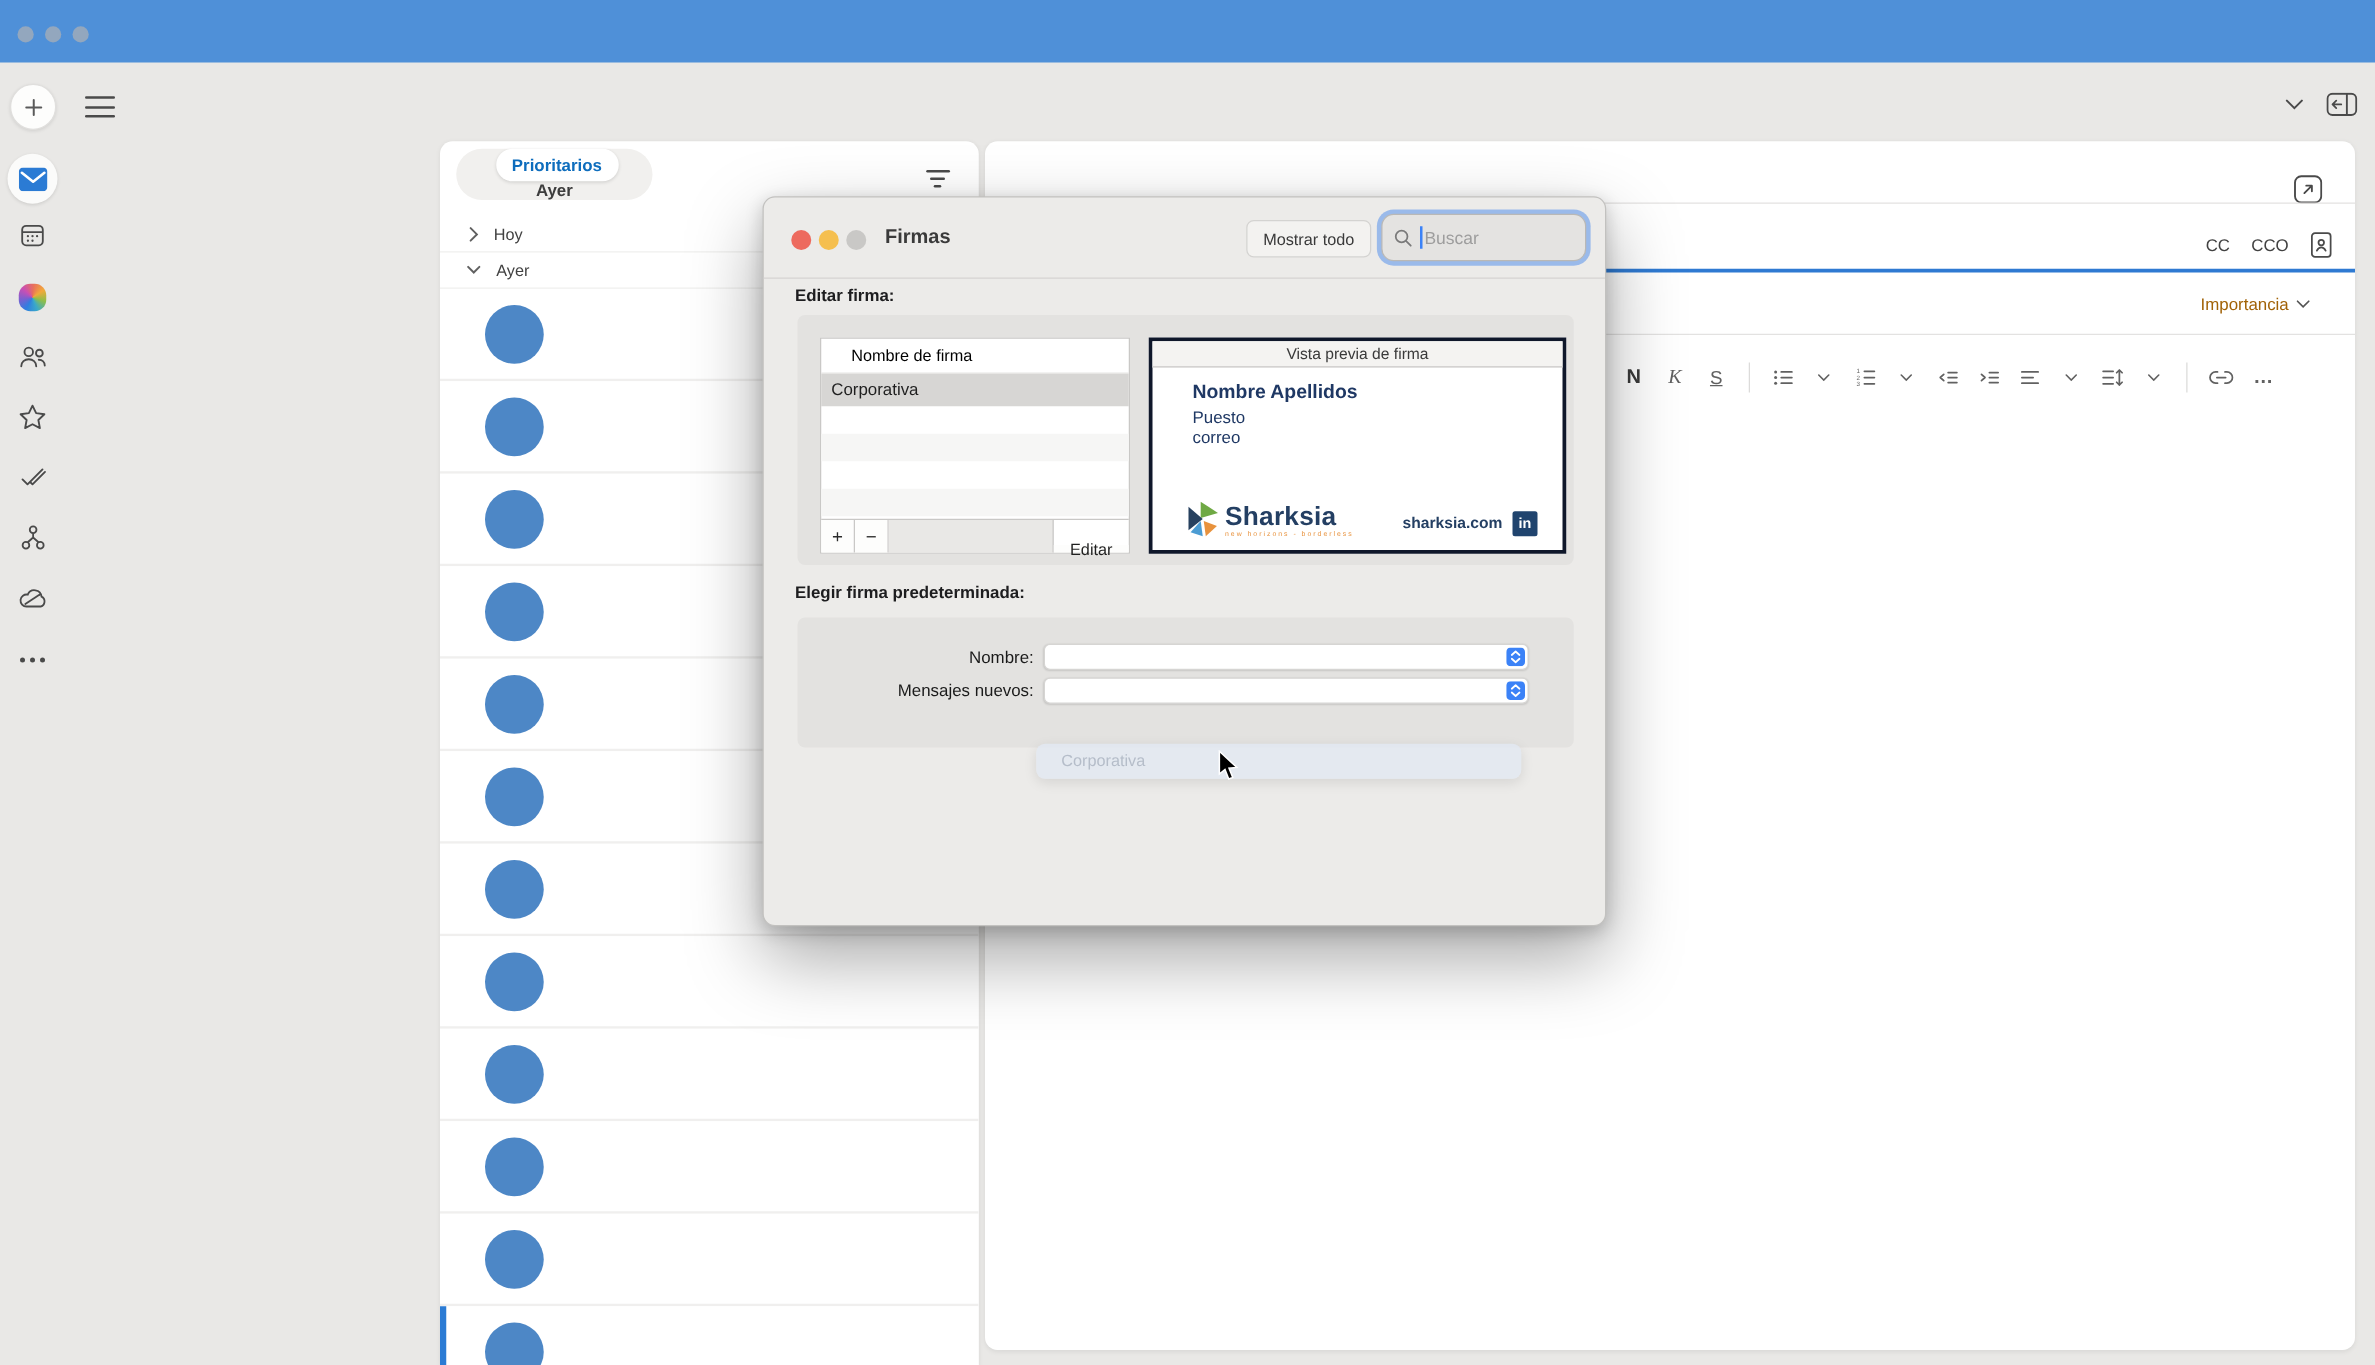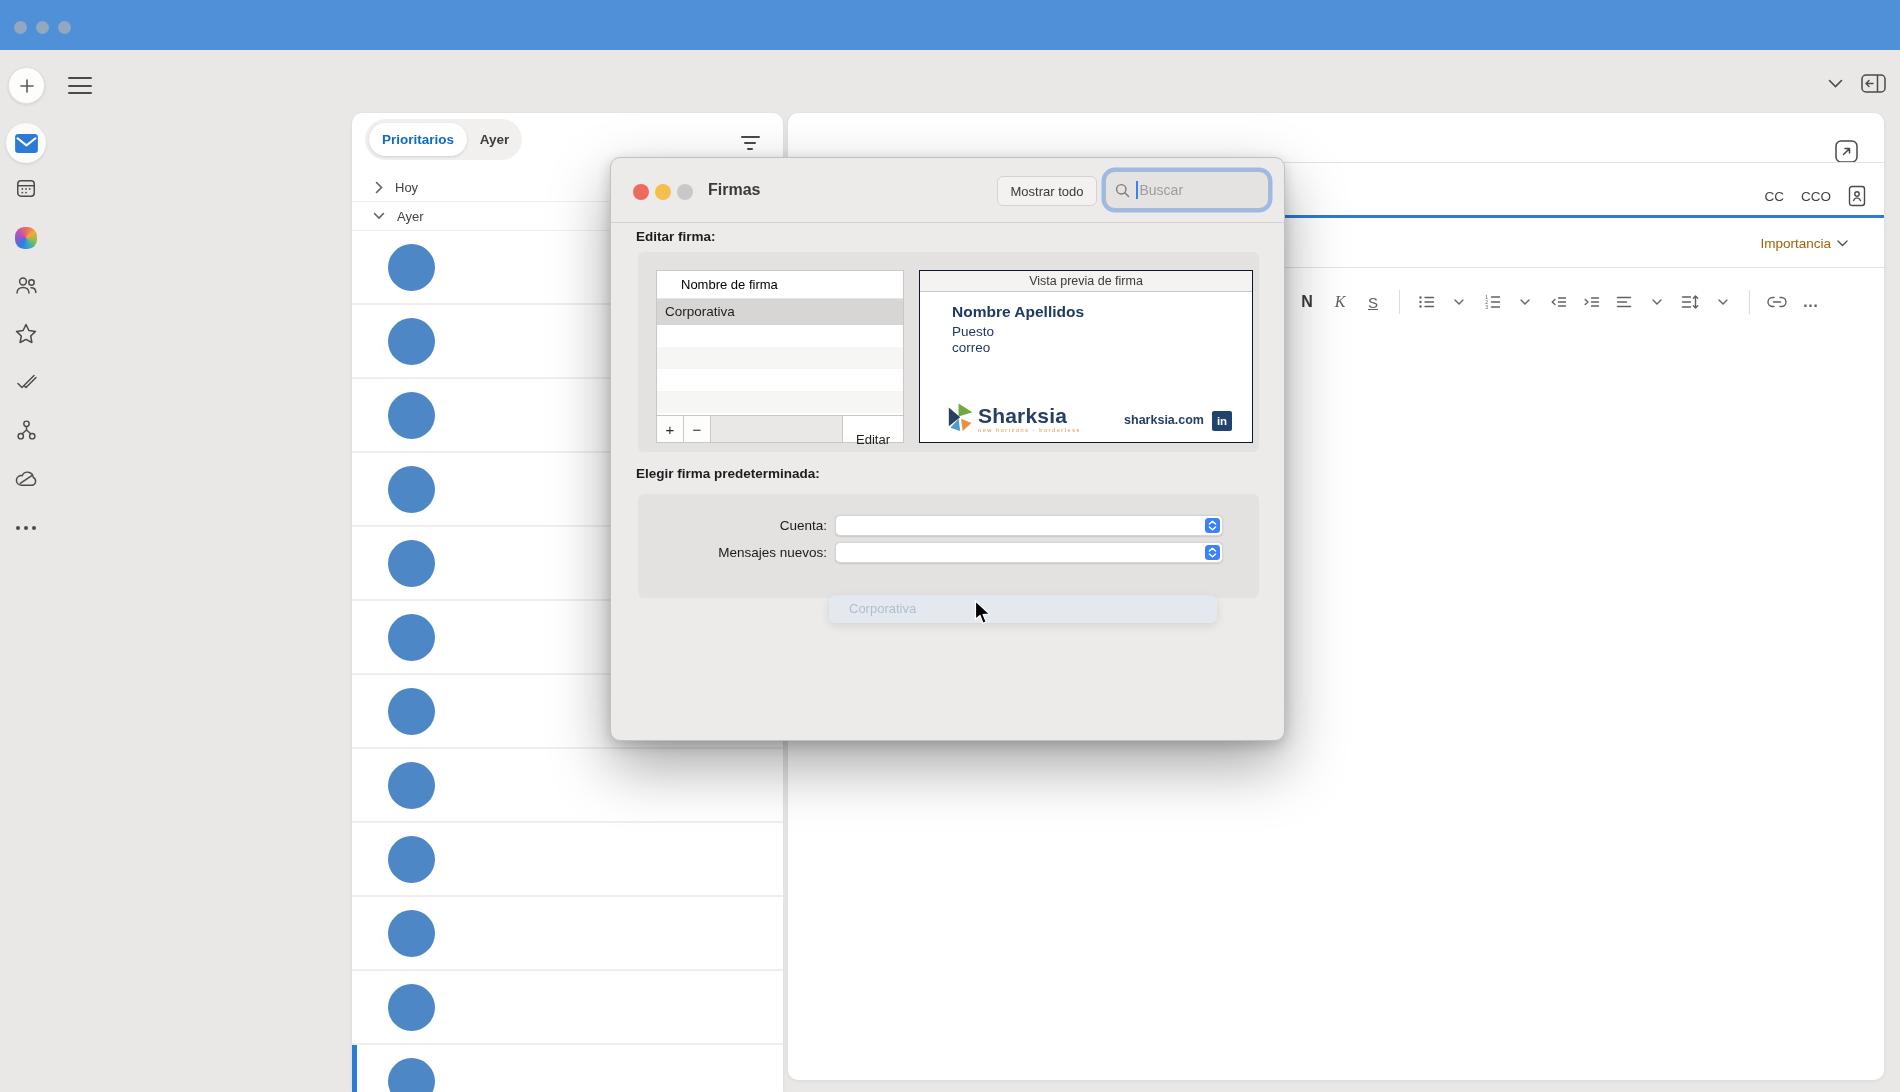--- a/index.html
+++ b/index.html
@@ -22,21 +22,21 @@
   .rail { position:absolute; left:0; top:100px; width:52px; bottom:0; }
   .rail-item { position:absolute; left:6px; width:40px; height:40px; display:flex; align-items:center; justify-content:center; }
   .rail-item.active { background:#fbfbfa; border-radius:50%; box-shadow:0 1px 3px rgba(0,0,0,.12); }
   .copilot { width:22px; height:22px; border-radius:42%;
     background:conic-gradient(from 210deg,#2f7ee0,#7b5fd0,#c94fb4,#e8705c,#f2a93b,#8ebe4a,#3aa9c9,#2f7ee0); }
   .dots3 { width:4px; height:4px; border-radius:50%; background:#4a4a4a; box-shadow:8px 0 0 #4a4a4a, 16px 0 0 #4a4a4a; margin-right:16px; }
 
   
   .maillist { position:absolute; left:352px; top:113px; width:431px; height:979px; background:#fff;
     border-radius:10px 10px 0 0; box-shadow:0 1px 4px rgba(0,0,0,.07); overflow:hidden; }
-  .tabs { position:absolute; left:13px; top:6px; width:157px; height:41px; background:#f1f0ee; border-radius:21px; display:flex; align-items:center; }
+  .tabs { position:absolute; left:13px; top:6px; width:157px; height:41px; background:#f1f0ee; border-radius:21px; display:flex; align-items:center;flex-direction:column; }
   .tab-active { margin-left:4px; width:98px; height:33px; background:#fff; border-radius:17px;
     box-shadow:0 1px 3px rgba(0,0,0,.14); display:flex; align-items:center; justify-content:center;
     color:#0e6dbd; font-weight:700; font-size:13.5px; }
   .tab-other { flex:1; text-align:center; color:#3d3d3d; font-weight:700; font-size:13.5px; }
   .filter-ic { position:absolute; right:22px; top:23px; width:20px; height:15px; }
   .filter-ic i { display:block; height:2px; background:#4a4a4a; border-radius:1px; margin-bottom:4px; }
   .filter-ic i:nth-child(1){ width:19px; } .filter-ic i:nth-child(2){ width:12px; margin-left:3px;} .filter-ic i:nth-child(3){ width:6px; margin-left:6px;}
   .sec-row { position:absolute; left:0; width:100%; height:29px; display:flex; align-items:center; padding-left:23px; gap:12px;
     color:#424242; font-size:13px; border-bottom:1px solid #f0efee; }
   .rows-wrap { position:absolute; left:0; top:118px; width:100%; bottom:0; overflow:hidden; }
@@ -82,21 +82,21 @@
     border:1px solid #c9c8c6; display:flex; flex-direction:column; }
   .sig-head { height:28px; line-height:28px; padding-left:24px; font-size:13px; color:#000000; border-bottom:1px solid #e6e5e4; }
   .sig-sel { height:26px; line-height:26px; padding-left:8px; font-size:13.5px; color:#1f1f1f; background:#d7d6d4; }
   .stripe { height:22px; } .stripe.g { background:#f6f6f5; }
   .sig-foot { margin-top:auto; height:27px; display:flex; border-top:1px solid #c9c8c6; }
   .sf-btn { background:#fdfdfc; border-right:1px solid #c9c8c6; width:27px; display:flex; align-items:center; justify-content:center;
     font-size:15px; color:#2a2a2a; }
   .sf-mid { flex:1; background:#e9e8e6; border-right:1px solid #c9c8c6; }
   .sf-edit { width:60px; background:#fdfdfc; display:flex; align-items:center; justify-content:center; font-size:13px; color:#1f1f1f;margin-top:20px; }
 
-  .preview { position:absolute; left:308px; top:112px; width:334px; height:173px; border:1px solid #0f172a; background:#fff; }
+  .preview { position:absolute; left:308px; top:112px; width:334px; height:173px; border:3px solid #0f172a; background:#fff; }
   .pv-head { height:21px; background:#f4f3f1; border-bottom:1px solid #c9c8c6; text-align:center;
     font-size:12.5px; color:#3a3a3a; line-height:20px; }
   .pv-name { position:absolute; left:32px; top:32px; font-size:15.5px; font-weight:700; color:#1f3864; }
   .pv-role { position:absolute; left:32px; top:53px; font-size:13.5px; color:#1f3864; }
   .pv-mail { position:absolute; left:32px; top:69px; font-size:13.5px; color:#1f3864; }
   .pv-logo { position:absolute; left:28px; bottom:9px; display:flex; align-items:flex-end; gap:4px; }
   .brandcol { display:flex; flex-direction:column; line-height:1; }
   .pv-brand { font-size:21px; font-weight:700; color:#243f63; letter-spacing:.2px; }
   .pv-tag { font-size:5.5px; color:#e8923d; letter-spacing:1.6px; margin-top:2px; white-space:nowrap; }
   .pv-site { position:absolute; right:48px; bottom:15px; font-size:12.5px; font-weight:700; color:#243f63; }
@@ -434,21 +434,21 @@
       </span>
     </div>
     <div class="pv-site">sharksia.com</div>
     <div class="pv-in">in</div>
   </div>
 
   <div class="sec-label" style="top:308px">Elegir firma predeterminada:</div>
   <div class="inner-panel" style="top:336px; height:104px;"></div>
 
   <div class="field-row" style="top:356px">
-    <div class="field-label">Cuenta:</div>
+    <div class="field-label">Nombre:</div>
     <div class="select">
       <svg class="stepper" viewBox="0 0 15 15">
         <rect width="15" height="15" rx="3.5" fill="#3b82f7"></rect>
         <path d="M4.4 6 L7.5 3.2 L10.6 6 M4.4 9 L7.5 11.8 L10.6 9" stroke="#fff" stroke-width="1.4" fill="none" stroke-linecap="round" stroke-linejoin="round"></path>
       </svg>
     </div>
   </div>
   <div class="field-row" style="top:383px">
     <div class="field-label">Mensajes nuevos:</div>
     <div class="select">

